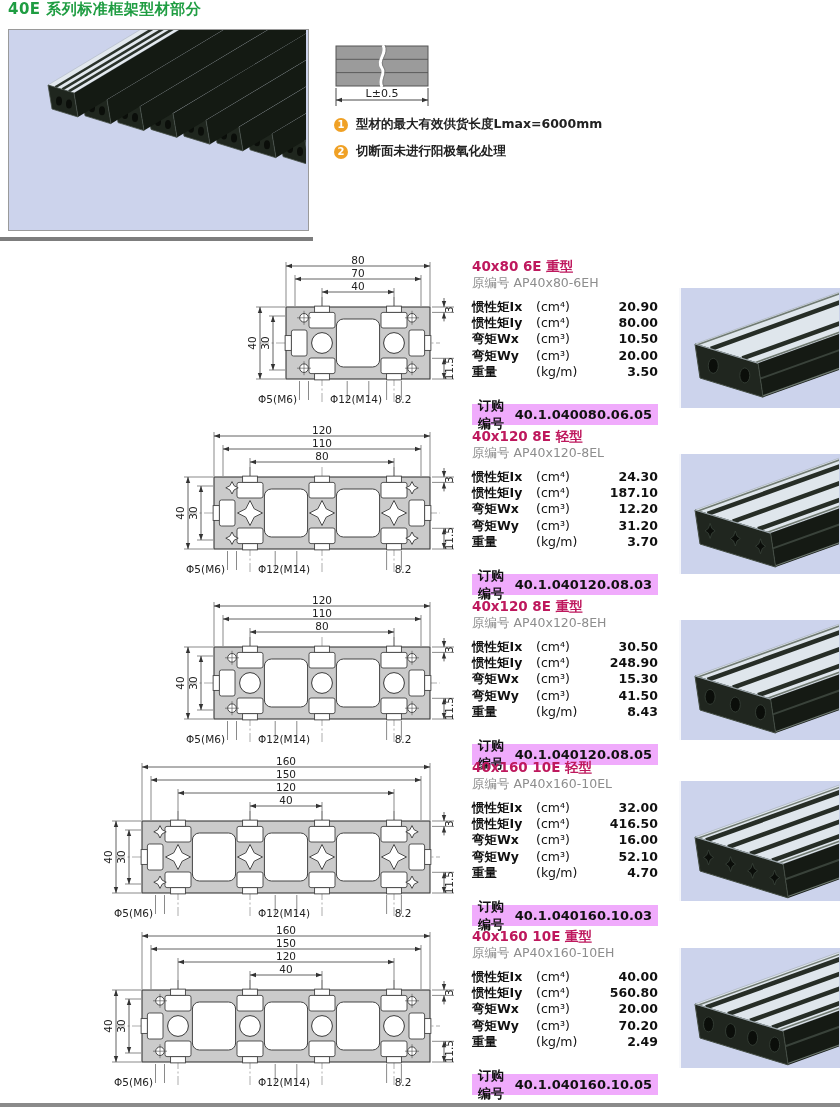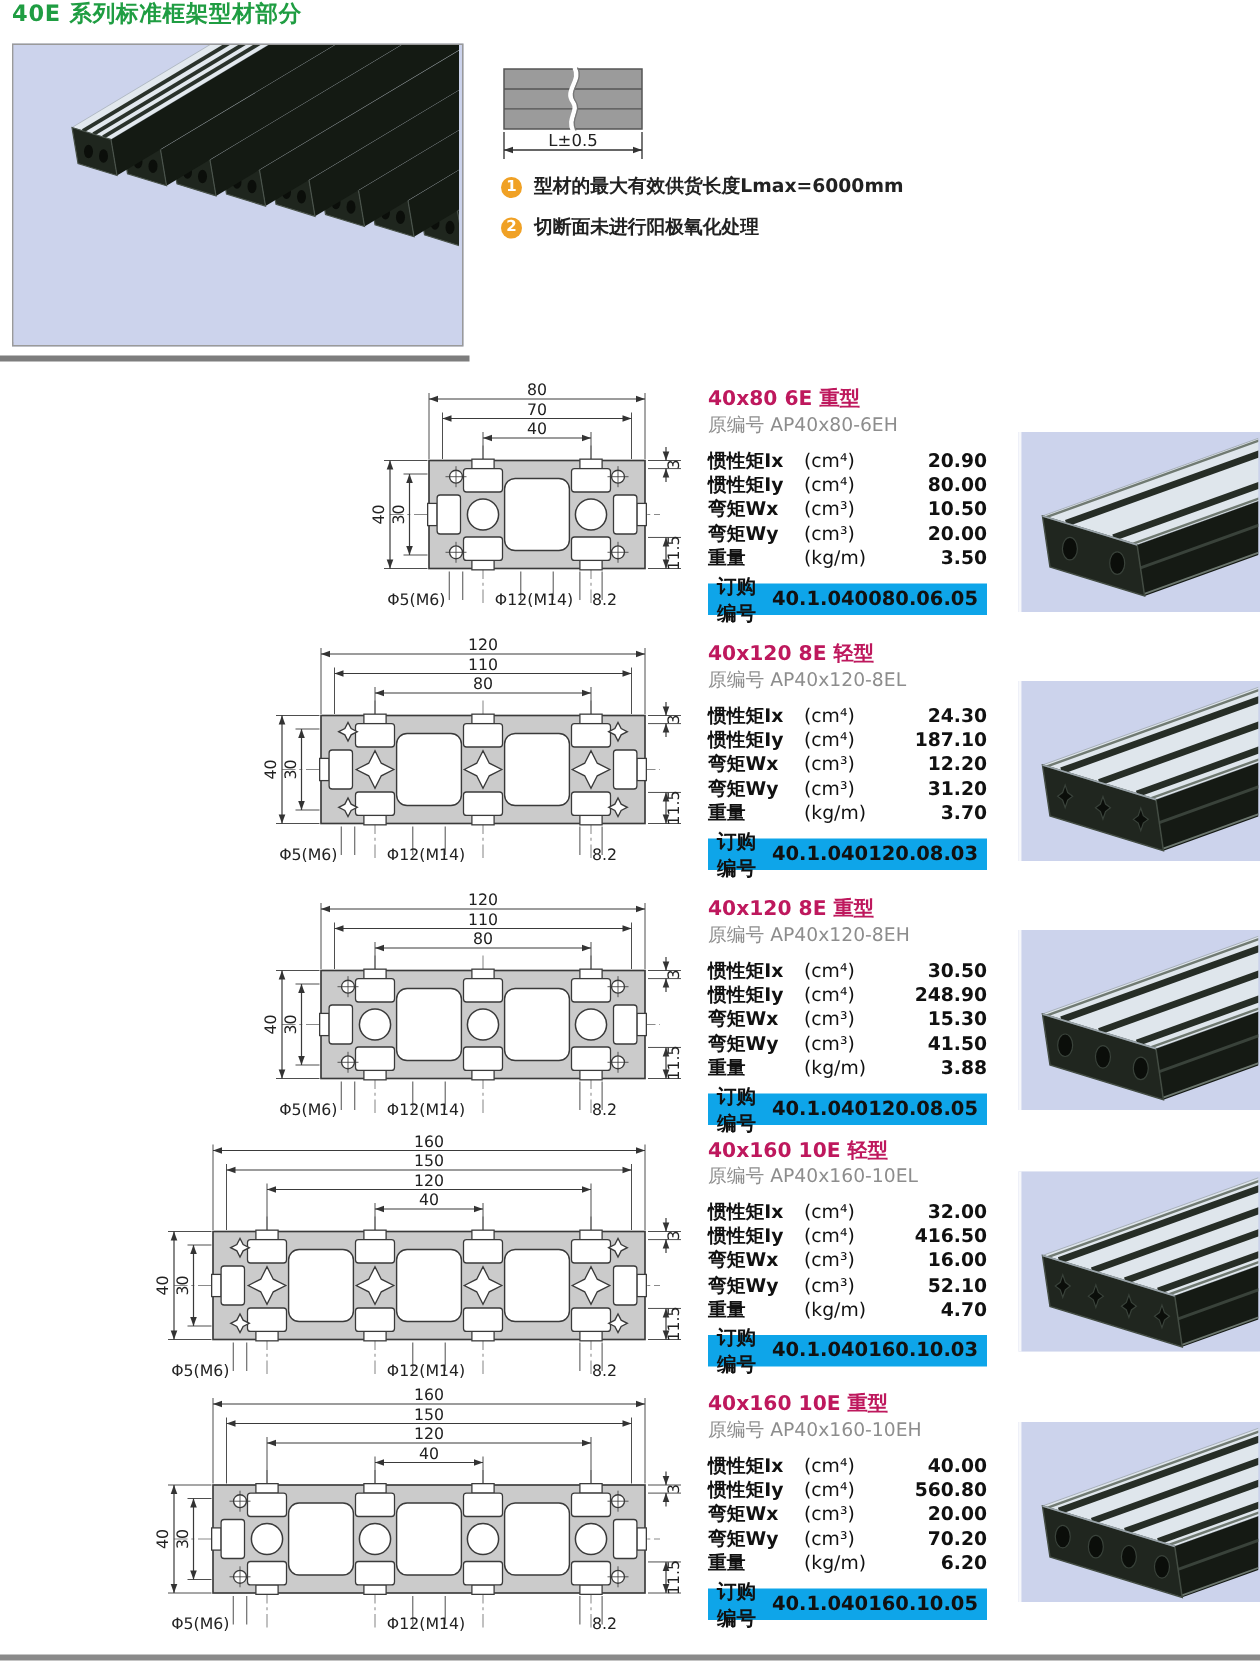--- a/index.html
+++ b/index.html
@@ -24,21 +24,21 @@
   .product{position:absolute;left:0;width:700px;height:168px;}
   .product .drawing{position:absolute;left:0;top:0;overflow:visible;}
   .spec{position:absolute;left:472px;top:4px;width:186px;}
   .sec-title{color:#be185d;font-weight:bold;font-size:13.5px;line-height:17px;}
   .sec-origin{color:#8d8d8d;font-size:12.5px;line-height:16px;}
   .rows{margin-top:8px;}
   .srow{display:flex;font-size:12.5px;line-height:16.2px;}
   .sl{width:64px;font-weight:bold;color:#111;}
   .su{width:60px;color:#111;}
   .sv{flex:1;text-align:right;font-weight:bold;color:#111;}
-  .order-bar{margin-top:9px;background:#0ea5e9;height:21px;display:flex;align-items:center;
+  .order-bar{margin-top:24px;background:#f0abfc;height:21px;display:flex;align-items:center;
         justify-content:space-between;font-size:13px;font-weight:bold;color:#111;padding:0 6px;}
   .photo-box{position:absolute;left:679px;width:161px;height:120px;background:#ccd3ec;
         border-left:2px solid #f7f8fb;border-right:1px solid #a9a9a9;overflow:hidden;}
   .product:nth-of-type(1) .photo-box{top:34px;}
   .product:nth-of-type(2) .photo-box{top:30px;}
   .product:nth-of-type(3) .photo-box{top:26px;}
   .product:nth-of-type(4) .photo-box{top:26px;}
   .product:nth-of-type(5) .photo-box{top:24px;}
   .footer-bar{position:absolute;left:0;top:1103px;width:840px;height:4px;background:#8a8a8a;}
 </style>
@@ -584,21 +584,21 @@
 
   <div class="srow">
     <span class="sl">弯矩Wy</span>
     <span class="su">(cm³)</span>
     <span class="sv">41.50</span>
   </div>
 
   <div class="srow">
     <span class="sl">重量</span>
     <span class="su">(kg/m)</span>
-    <span class="sv">3.88</span>
+    <span class="sv">8.43</span>
   </div>
 </div>
       <div class="order-bar">
         <span>订购编号</span>
         <span>40.1.040120.08.05</span>
       </div>
     </div>
     <div class="photo-box">
       <svg class="photo" width="158" height="120" viewBox="0 0 158 120">
             <rect x="0" y="0" width="158" height="120" fill="#ccd3ec"></rect>
@@ -930,21 +930,21 @@
 
   <div class="srow">
     <span class="sl">弯矩Wy</span>
     <span class="su">(cm³)</span>
     <span class="sv">70.20</span>
   </div>
 
   <div class="srow">
     <span class="sl">重量</span>
     <span class="su">(kg/m)</span>
-    <span class="sv">6.20</span>
+    <span class="sv">2.49</span>
   </div>
 </div>
       <div class="order-bar">
         <span>订购编号</span>
         <span>40.1.040160.10.05</span>
       </div>
     </div>
     <div class="photo-box">
       <svg class="photo" width="158" height="120" viewBox="0 0 158 120">
             <rect x="0" y="0" width="158" height="120" fill="#ccd3ec"></rect>

